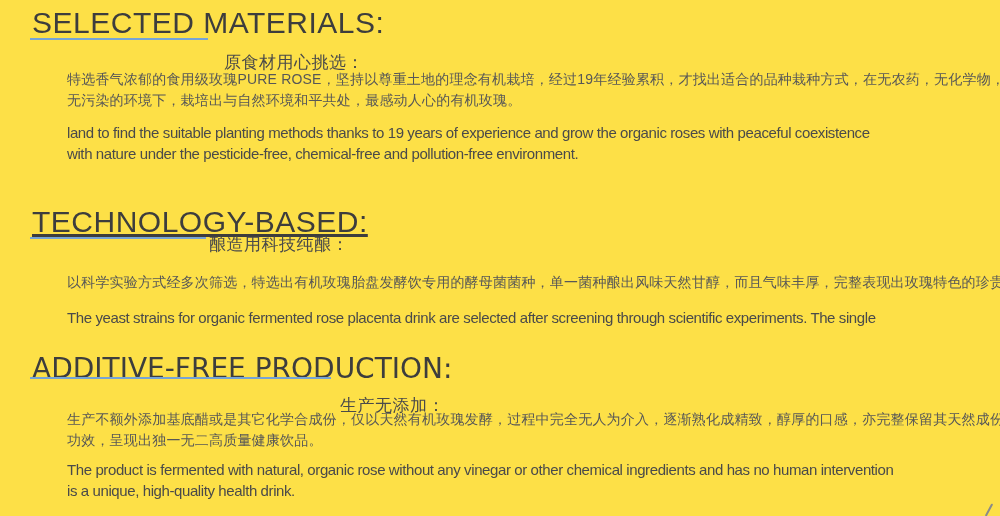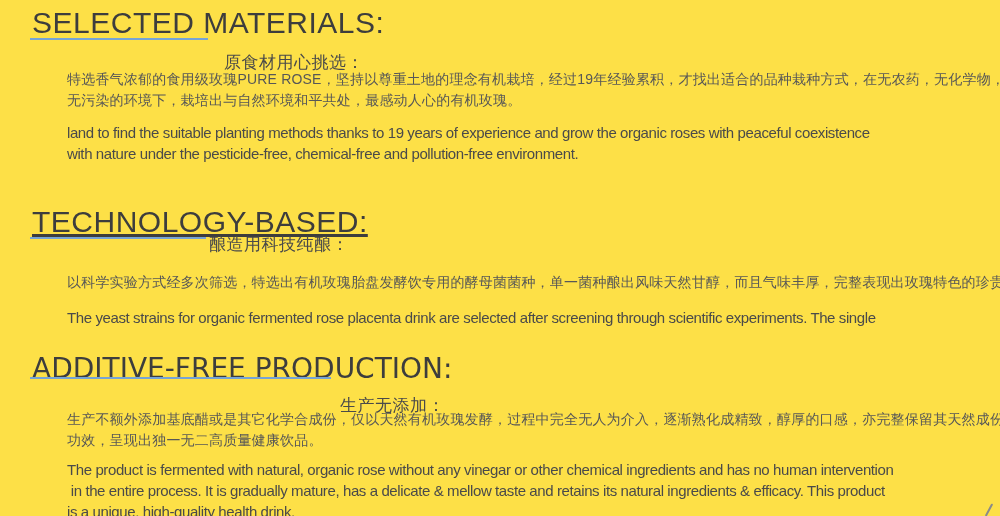--- a/index.html
+++ b/index.html
@@ -100,20 +100,19 @@
   <section>
     <h2 class="sec-title humanist abs" style="left:32px; top:352px;">ADDITIVE-FREE PRODUCTION:</h2>
     <div class="title-underline abs" style="left:30px; top:377px; width:301px;"></div>
     <div class="subtitle-zh abs" style="left:33px; top:396px; width:412px;">生产无添加：</div>
     <div class="para para-zh abs" style="left:67px; top:409px;">
       <div class="line">生产不额外添加基底醋或是其它化学合成份，仅以天然有机玫瑰发酵，过程中完全无人为介入，逐渐熟化成精致，醇厚的口感，亦完整保留其天然成份与</div>
       <div class="line">功效，呈现出独一无二高质量健康饮品。</div>
     </div>
     <div class="para para-en abs" style="left:67px; top:459px;">
       <div class="line">The product is fermented with natural, organic rose without any vinegar or other chemical ingredients and has no human intervention</div>
-      <div class="line"> in the entire process. It is gradually mature, has a delicate &amp; mellow taste and retains its natural ingredients &amp; efficacy. This product</div>
       <div class="line">is a unique, high-quality health drink.</div>
     </div>
   </section>
 
   <div class="corner-mark abs" style="left:988px; top:503px;"></div>
 
 </div>
 
 </body></html>

